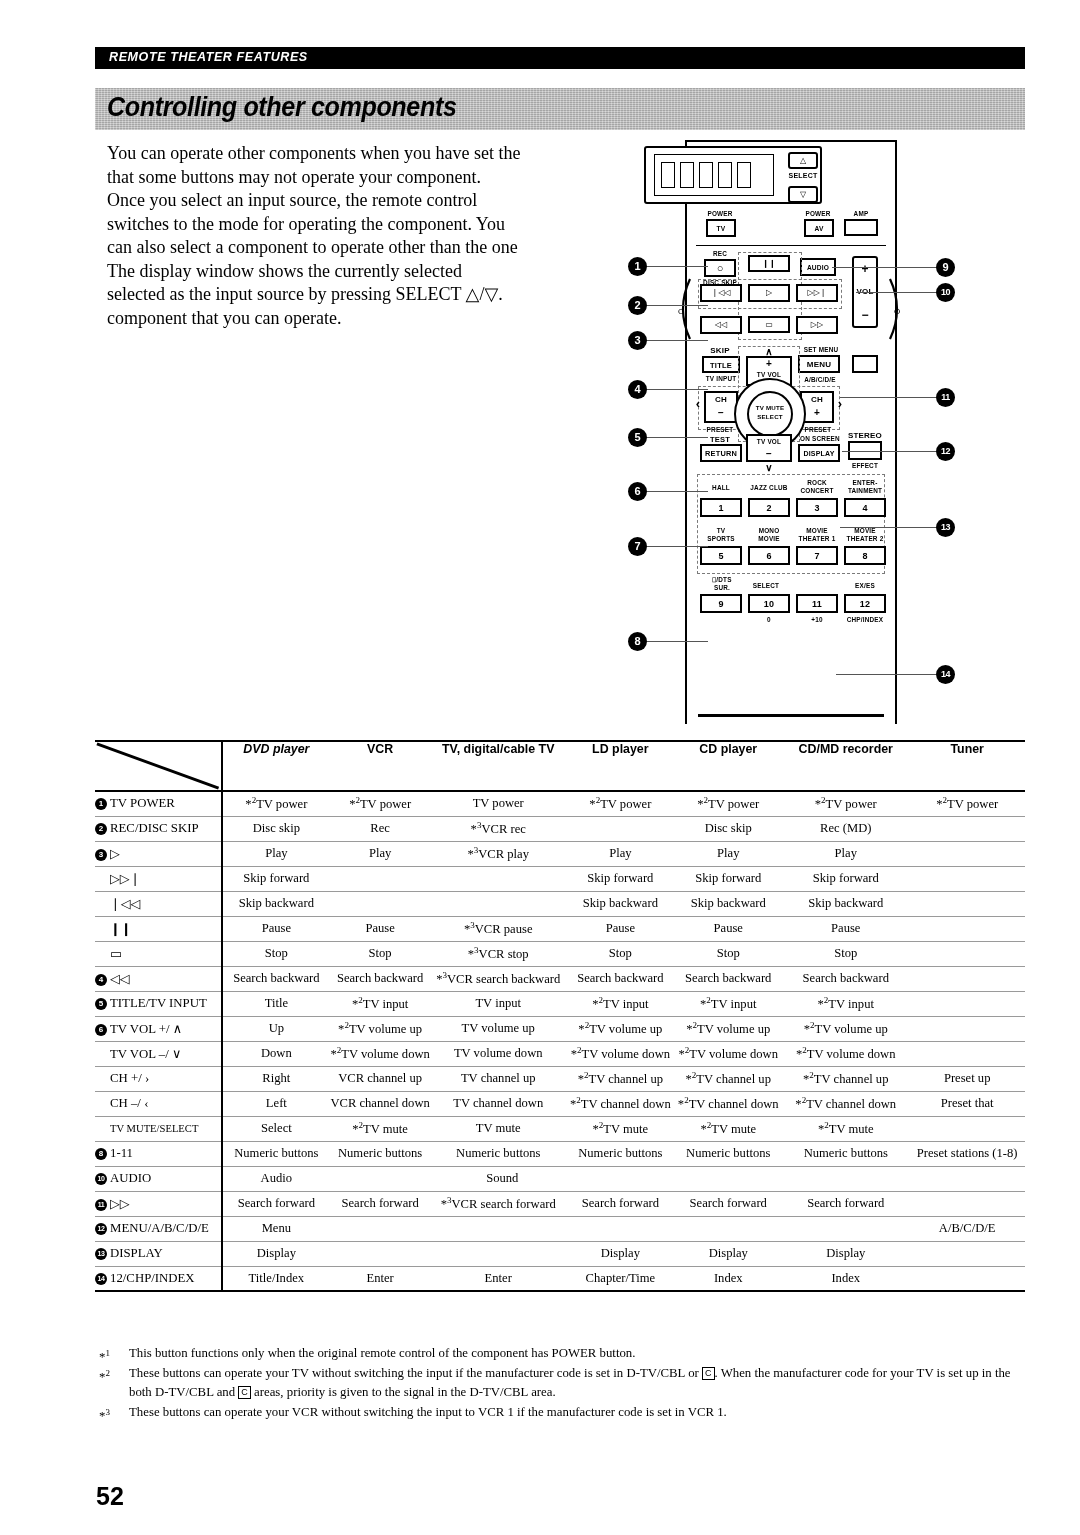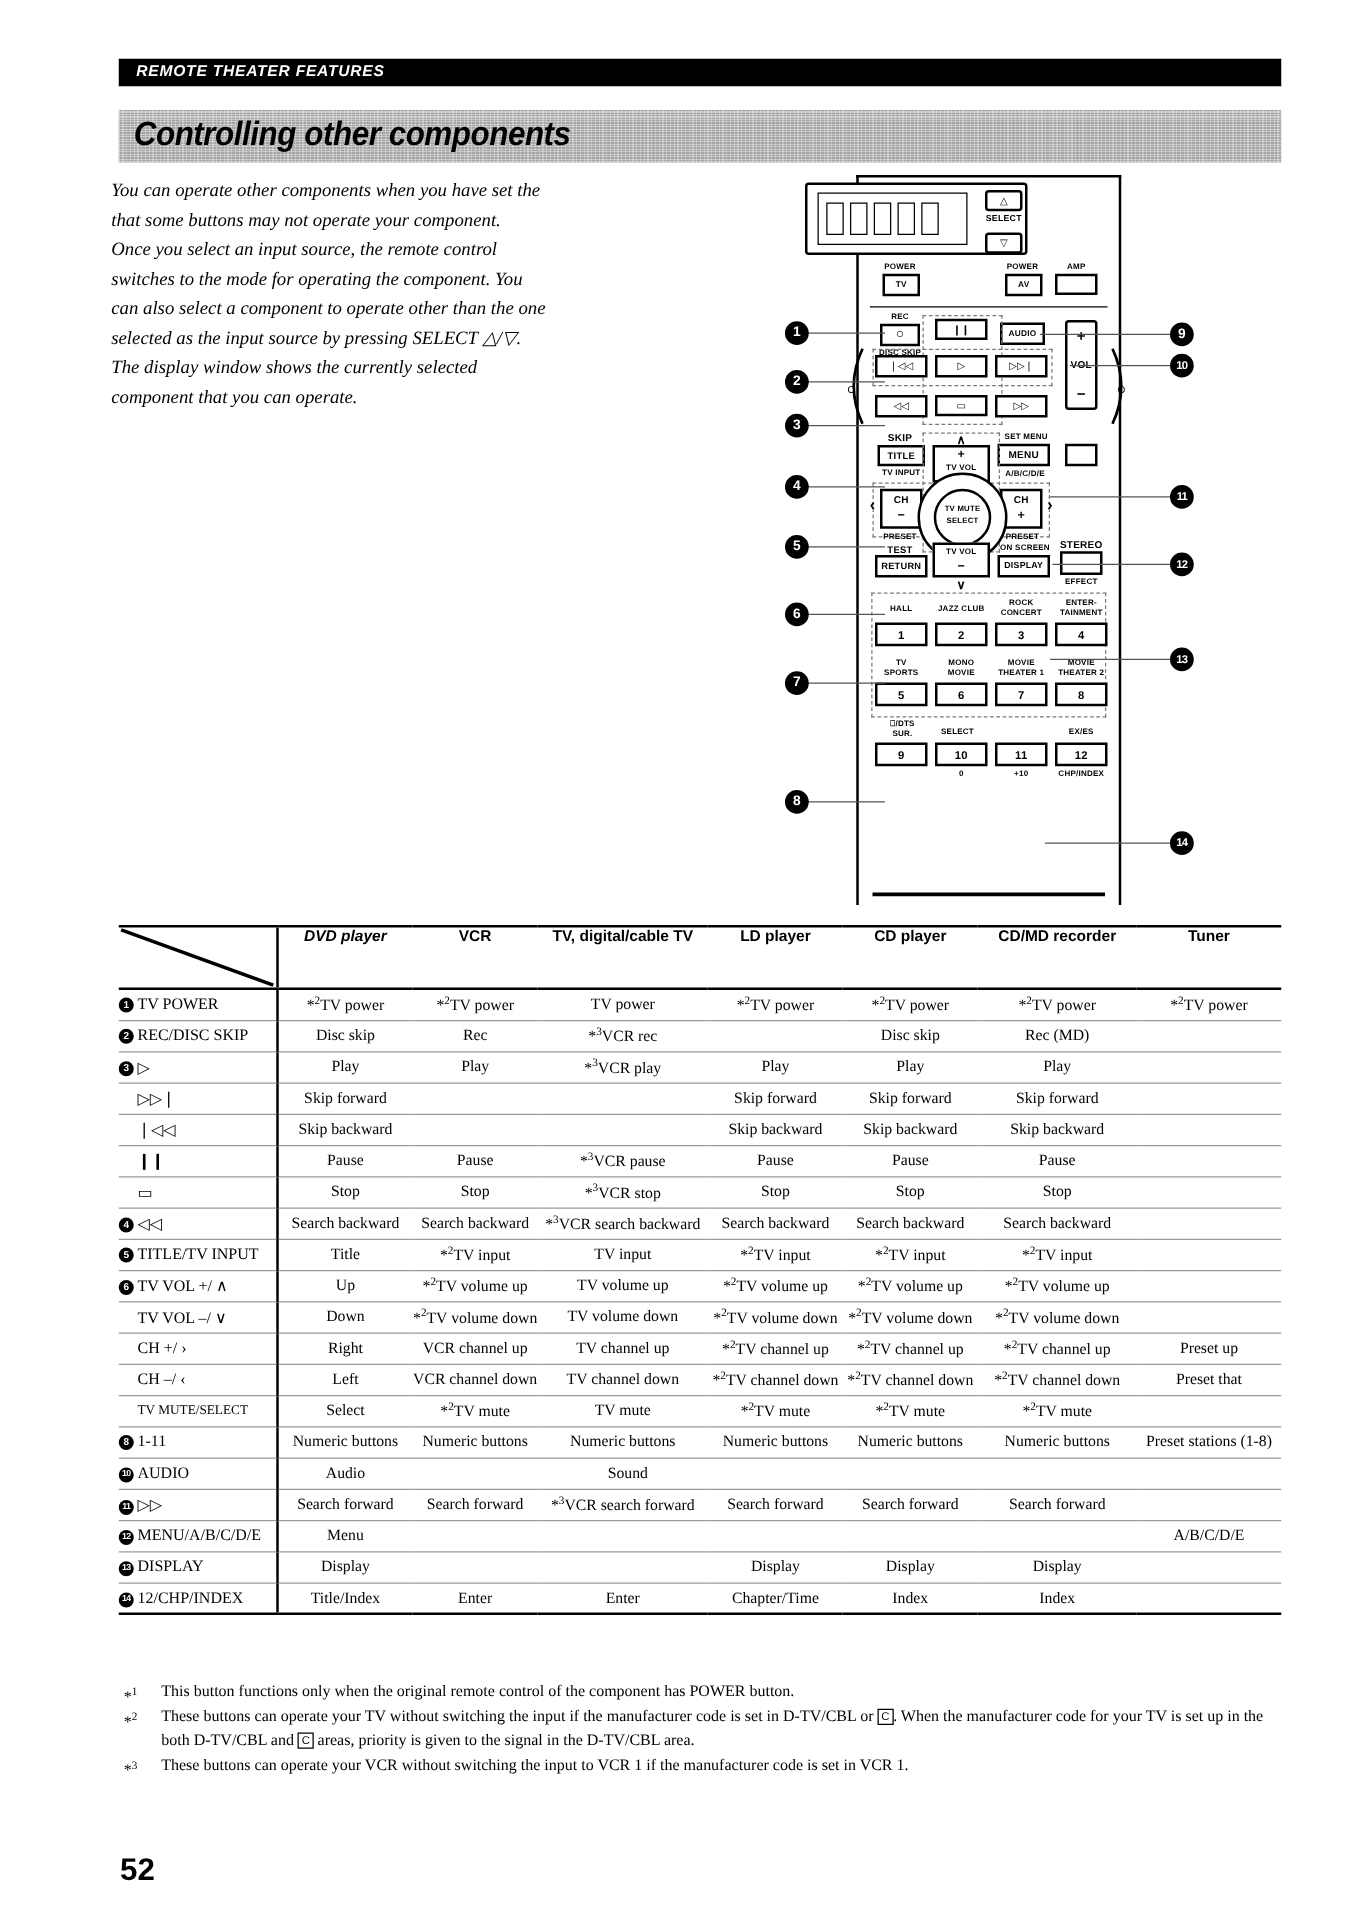--- a/index.html
+++ b/index.html
@@ -36,22 +36,22 @@
   .banner .txt{
     position:absolute; left:12px; top:4px;
     font-family:"Liberation Sans", sans-serif;
     font-weight:bold; font-style:italic;
     font-size:27px; letter-spacing:-.4px;
     transform:scaleX(.93); transform-origin:left center;
   }
 
   
   .intro{
-    position:absolute; left:89px; top:142px; width:470px;
-    font-size:15px; line-height:23.5px;font-style:italic;
+    position:absolute; left:107px; top:142px; width:470px;
+    font-size:18px; line-height:23.5px;
   }
   .intro .ln{ white-space:nowrap; }
 
   
   .remote-wrap{
     position:absolute; left:620px; top:138px; width:410px; height:590px;
   }
   .rem-body{
     position:absolute; left:65px; top:2px; width:212px; height:584px;
     border-left:2.5px solid #000; border-right:2.5px solid #000;
@@ -178,22 +178,22 @@
 <div class="banner">
   <span class="txt">Controlling other components</span>
 </div>
 
 <div class="intro" id="intro">
     <div class="ln">You can operate other components when you have set the</div>
     <div class="ln">that some buttons may not operate your component.</div>
     <div class="ln">Once you select an input source, the remote control</div>
     <div class="ln">switches to the mode for operating the component. You</div>
     <div class="ln">can also select a component to operate other than the one</div>
+    <div class="ln">The display window shows the currently selected</div>
     <div class="ln">selected as the input source by pressing SELECT △/▽.</div>
-    <div class="ln">The display window shows the currently selected</div>
     <div class="ln">component that you can operate.</div>
   </div>
 
 <div class="remote-wrap">
 
   <div class="rem-top-line"></div>
   <div class="rem-body"></div>
   <div class="rem-bot-line"></div>
 
   <div class="box rnd disp-outer"></div>

